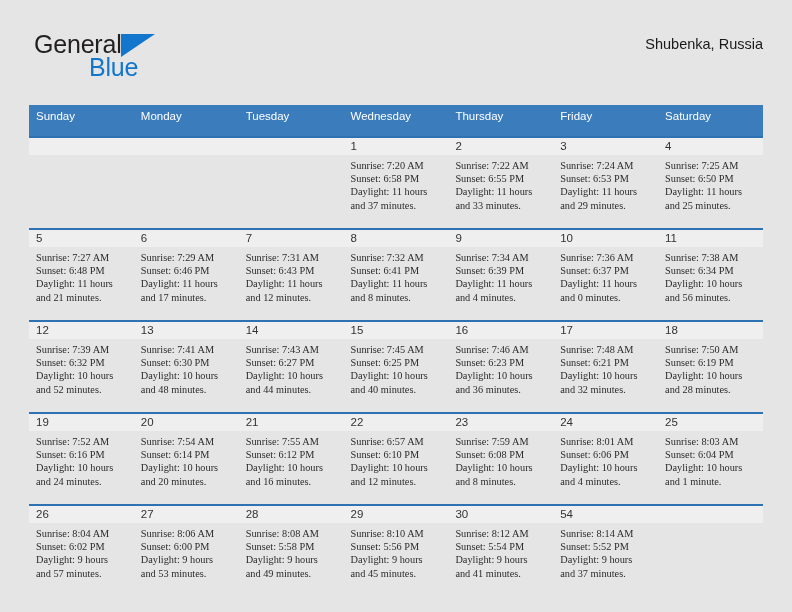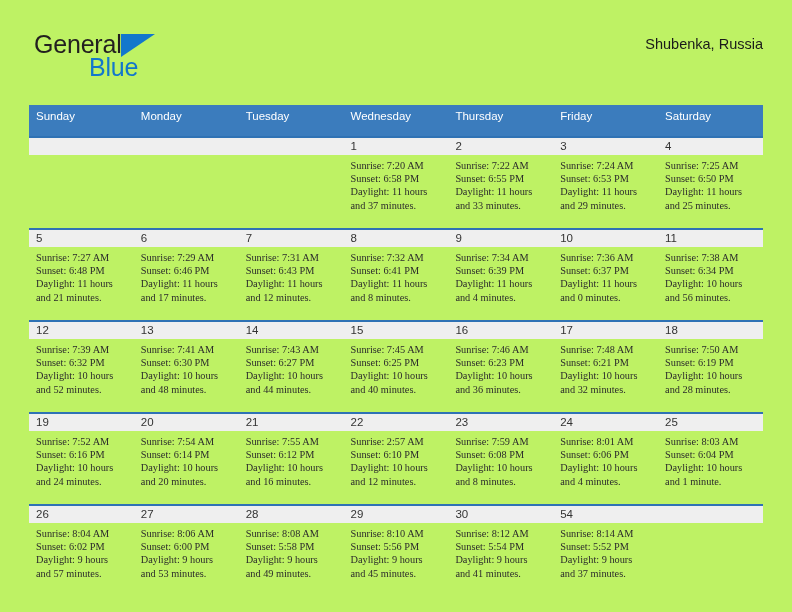--- a/index.html
+++ b/index.html
@@ -6,21 +6,21 @@
   html, body {
     margin: 0; padding: 0;
     width: 792px; height: 612px;
     background: #ffffff;
     font-family: "Liberation Sans", sans-serif;
     -webkit-font-smoothing: antialiased;
   }
   .page {
     position: relative;
     width: 792px; height: 612px;
-    background: #bef264;
+    background: #e5e5e5;
     overflow: hidden;
   }
 
   
   .top {
     position: absolute;
     left: 29px; top: 28px; right: 29px;
     height: 70px;
   }
   .brand {
@@ -411,21 +411,21 @@
                 <div>Sunset: 6:12 PM</div>
                 <div>Daylight: 10 hours</div>
                 <div>and 16 minutes.</div>
               </div>
             </div>
           </td>
           <td>
             <div class="daycell">
               <div class="daynum-band">22</div>
               <div class="dayinfo">
-                <div>Sunrise: 2:57 AM</div>
+                <div>Sunrise: 6:57 AM</div>
                 <div>Sunset: 6:10 PM</div>
                 <div>Daylight: 10 hours</div>
                 <div>and 12 minutes.</div>
               </div>
             </div>
           </td>
           <td>
             <div class="daycell">
               <div class="daynum-band">23</div>
               <div class="dayinfo">

